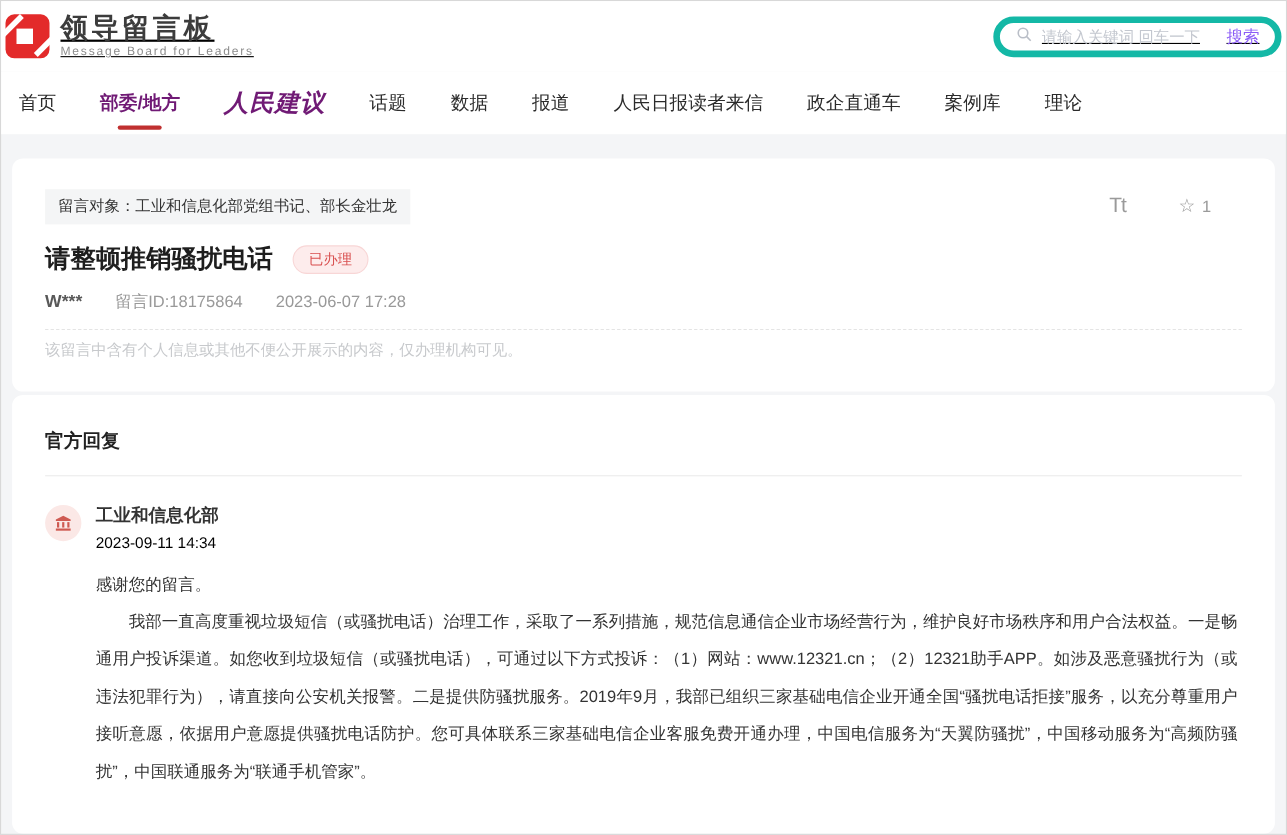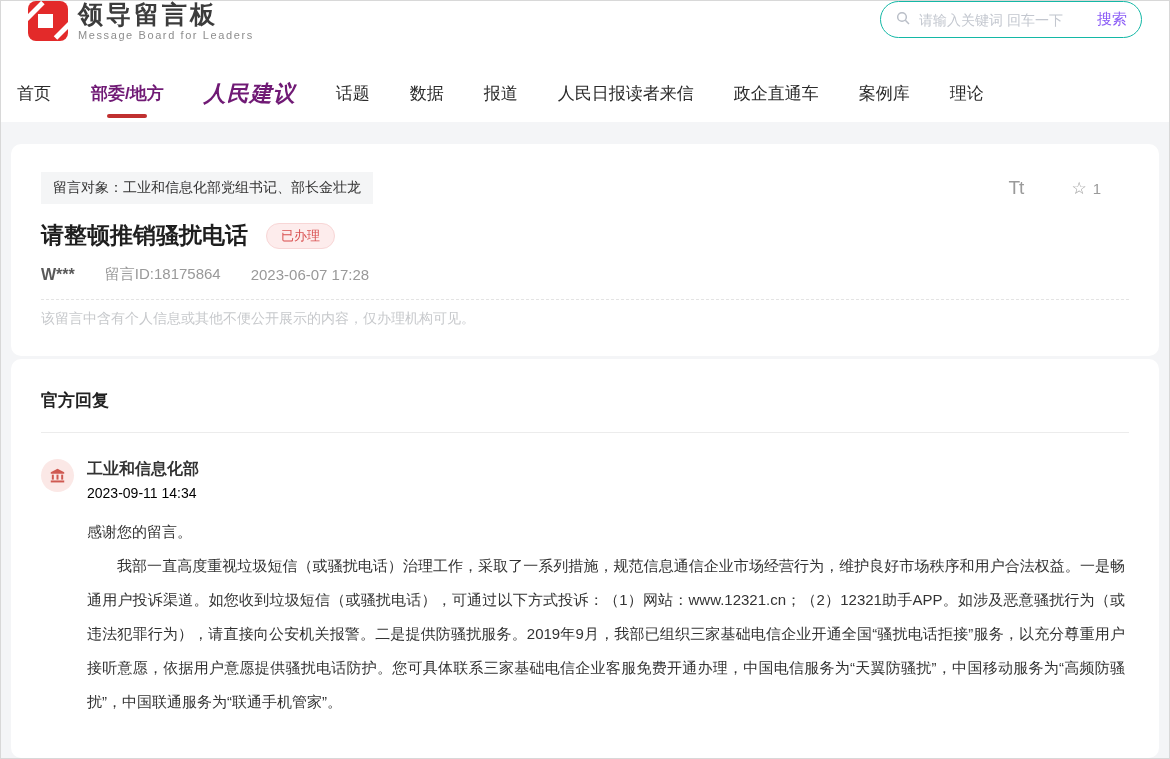--- a/index.html
+++ b/index.html
@@ -1,31 +1,31 @@
 <!DOCTYPE html>
 <html><head>
 <meta charset="utf-8">
 <style>
   * { box-sizing: border-box; margin: 0; padding: 0; }
   html,body { width:1170px; height:759px; }
   body { font-family:"Liberation Sans","DejaVu Sans",sans-serif; background:#fff; }
   .page { width:1170px; height:759px; border:1px solid #d8d8d8; background:#f4f5f7; overflow:hidden; display:flex; flex-direction:column; }
 
   
-  .topbar { height:64px; background:#fff; display:flex; align-items:flex-start; justify-content:space-between; padding:0 27px; flex:0 0 auto; }
+  .topbar { height:64px; background:#fff; display:flex; align-items:center; justify-content:space-between; padding:0 4px; flex:0 0 auto;text-decoration:underline; }
   .logo { display:flex; align-items:center; gap:10px; cursor:pointer; }
   .logo-icon { position:relative; width:40px; height:40px; flex:0 0 auto; }
   .logo-icon .outer { position:absolute; inset:0; background:#e32a2a; border-radius:8px; }
   .logo-icon .inner { position:absolute; left:10px; top:13px; width:15px; height:14px; background:#fff; }
   .logo-icon .slash1 { position:absolute; width:28px; height:5px; background:#fff; transform:rotate(-45deg); left:-9px; top:9px; }
   .logo-icon .slash2 { position:absolute; width:24px; height:5px; background:#fff; transform:rotate(-45deg); right:-8px; bottom:9px; }
   .logo-title { font-size:25px; font-weight:bold; color:#3c3c3c; letter-spacing:3px; line-height:1.05; }
   .logo-sub { font-size:11px; color:#8d8d8d; letter-spacing:1.6px; margin-top:2px; }
 
-  .searchbox { width:262px; height:37px; border:1px solid #14b8a6; border-radius:19px; display:flex; align-items:center; padding:0 14px; background:#fff; }
+  .searchbox { width:262px; height:37px; border:6px solid #14b8a6; border-radius:19px; display:flex; align-items:center; padding:0 14px; background:#fff; }
   .searchbox svg { flex:0 0 auto; }
   .search-input { flex:1; border:none; outline:none; font-size:14px; color:#333; margin-left:8px; background:transparent; min-width:0; }
   .search-input::placeholder { color:#c3c7cf; }
   .search-btn { border:none; background:none; color:#8b5cf6; font-size:15px; cursor:pointer; padding:0; flex:0 0 auto; font-family:inherit; }
 
   
   .nav { height:57px; background:#fff; display:flex; align-items:center; gap:40px; padding:0 16px; flex:0 0 auto; }
   .nav-item { position:relative; font-size:17px; color:#2b2b2b; cursor:pointer; white-space:nowrap; }
   .nav-item.active { color:#701a75; font-weight:bold; }
   .nav-item.active::after { content:""; position:absolute; left:50%; transform:translateX(-50%); bottom:-13px; width:40px; height:4px; background:#c03030; border-radius:2px; }

